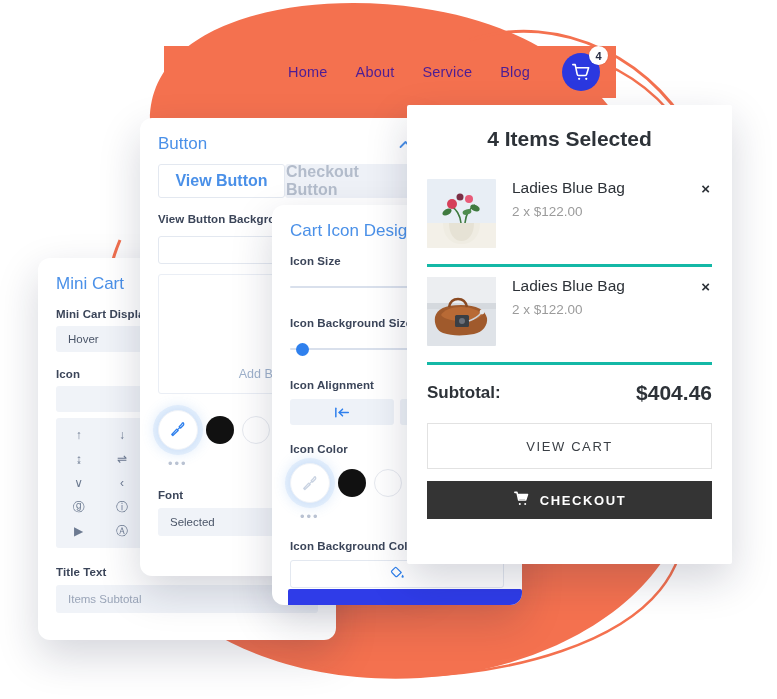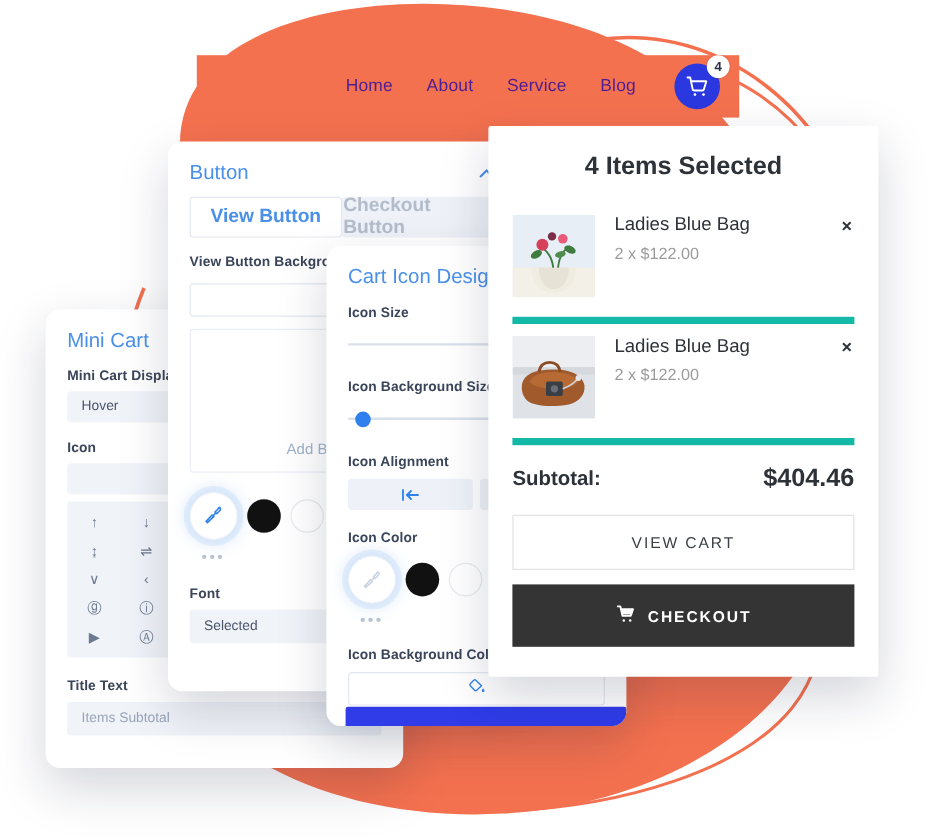--- a/index.html
+++ b/index.html
@@ -116,37 +116,37 @@
 
   .blue-bar { position:absolute; left:16px; bottom:-44px; width:234px; height:60px;
               background:#2F3CE8; border-radius:2px; cursor:pointer; }
 
   
   #cartPreview { left: 407px; top: 105px; width: 325px; height: 459px; border-radius: 2px; }
   #cartPreview .inner { padding: 22px 20px 20px 20px; }
   .cart-heading { text-align:center; font-size:21px; font-weight:bold; color:#2d3238; margin-bottom:18px; }
 
   .cart-item { display:flex; align-items:flex-start; gap:16px; padding:10px 0 16px 0;
-               border-bottom:6px solid #14b8a6; position:relative; }
+               border-bottom:3px solid #14b8a6; position:relative; }
   .cart-item:first-of-type { border-top:none; }
   .thumb { width:69px; height:69px; flex:none; border-radius:1px; overflow:hidden; }
   .item-name { font-size:15.5px; color:#2d3238; margin-bottom:7px; }
   .item-qty { font-size:13.5px; color:#9b9b9b; }
   .item-remove { position:absolute; right:2px; top:12px; font-size:15px; color:#2d3238;
                  font-weight:bold; cursor:pointer; line-height:1; }
 
   .subtotal-row { display:flex; align-items:center; justify-content:space-between;
                   padding: 16px 0 18px 0; }
   .subtotal-label { font-size:17px; font-weight:bold; color:#2d3238; }
   .subtotal-value { font-size:21px; font-weight:bold; color:#2d3238; }
 
   .btn-viewcart { height:46px; border:1px solid #e2e2e2; background:#fff;
                   display:flex; align-items:center; justify-content:center;
                   font-size:13px; letter-spacing:1.6px; color:#3a3f45; cursor:pointer; }
-  .btn-checkout { height:52px; margin-top:12px; background:#343434;
+  .btn-checkout { height:38px; margin-top:12px; background:#343434;
                   display:flex; align-items:center; justify-content:center; gap:10px;
                   font-size:13px; letter-spacing:1.6px; color:#ffffff; font-weight:bold;
                   cursor:pointer; }
 </style>
 </head>
 <body>
 
 <div id="stage">
 
   <div class="blob-layer">

